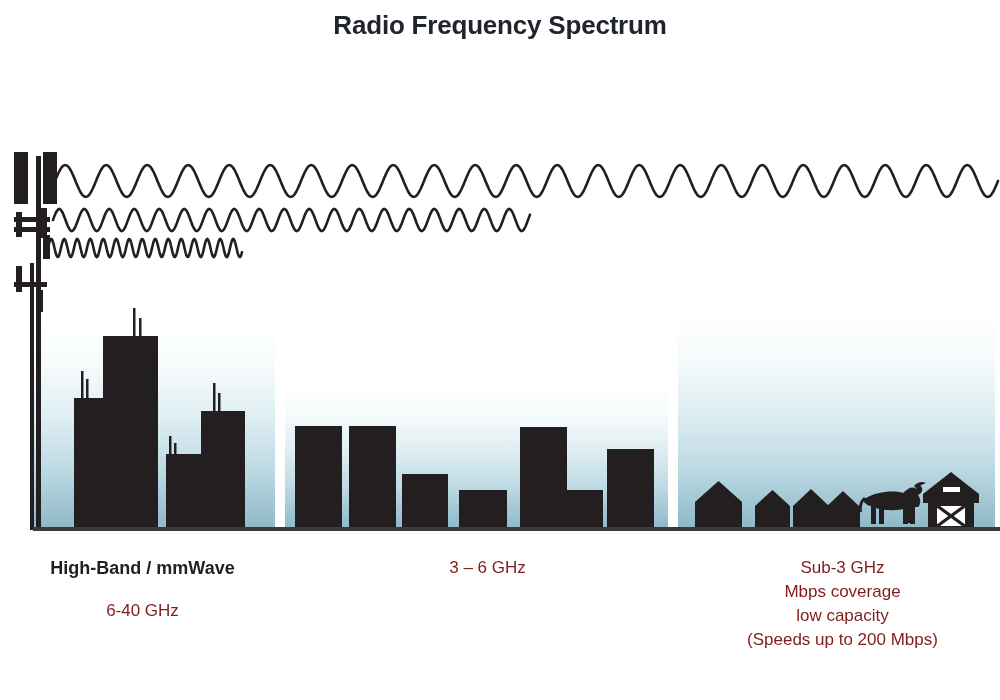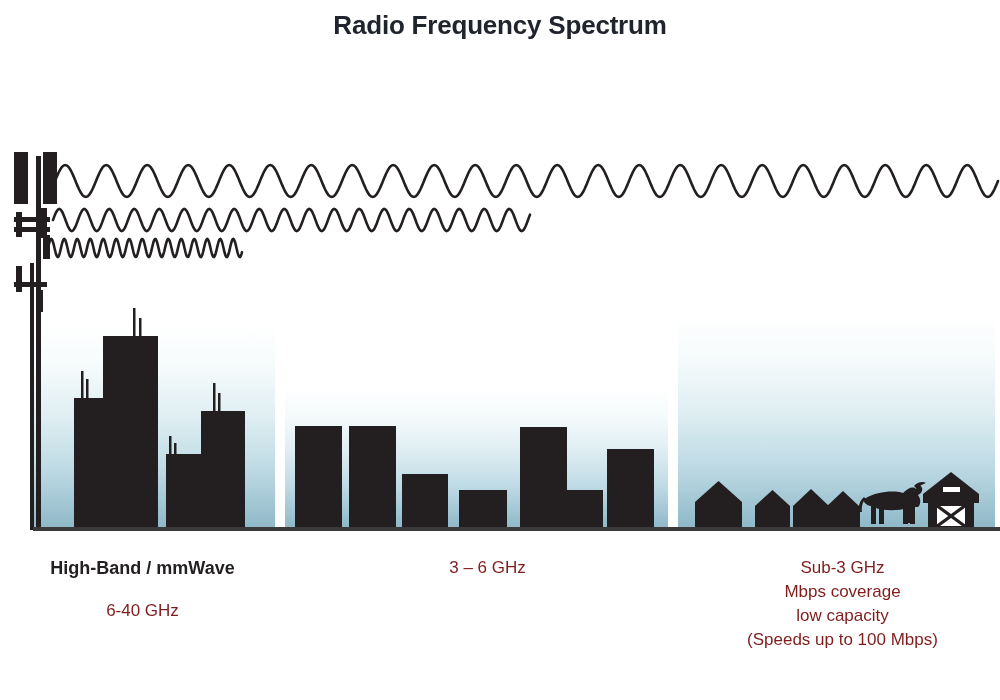--- a/index.html
+++ b/index.html
@@ -161,16 +161,16 @@
   </div>
 
   <div class="caption" id="cap-mid">
     <div class="band-line">3 – 6 GHz</div>
   </div>
 
   <div class="caption" id="cap-low">
     <div class="band-line">Sub-3 GHz</div>
     <div class="band-line">Mbps coverage</div>
     <div class="band-line">low capacity</div>
-    <div class="band-line">(Speeds up to 100 Mbps)</div>
+    <div class="band-line">(Speeds up to 200 Mbps)</div>
   </div>
 
 </div>
 
 </body></html>

